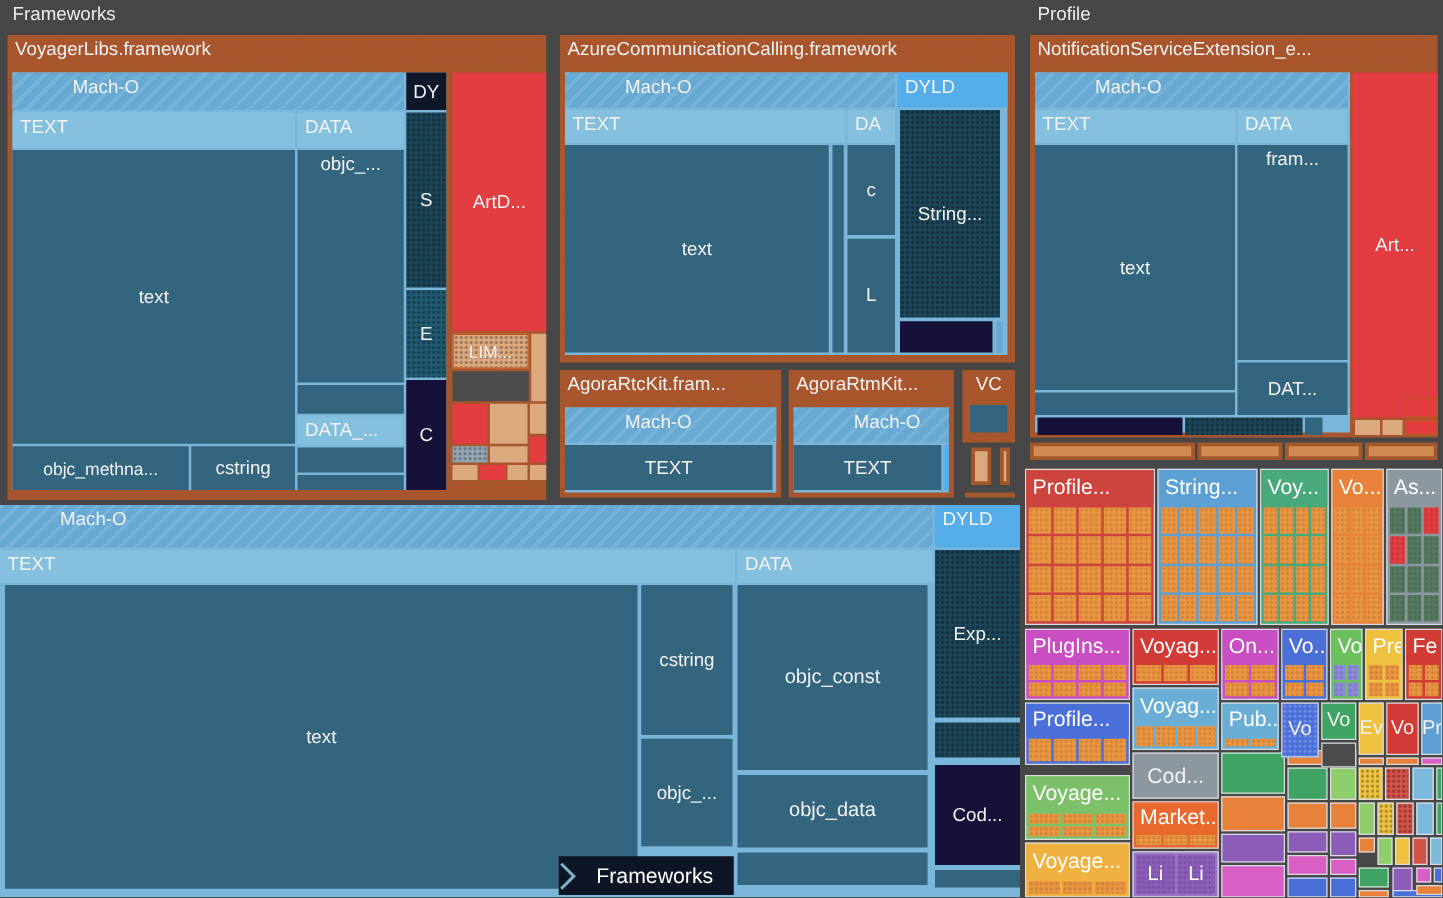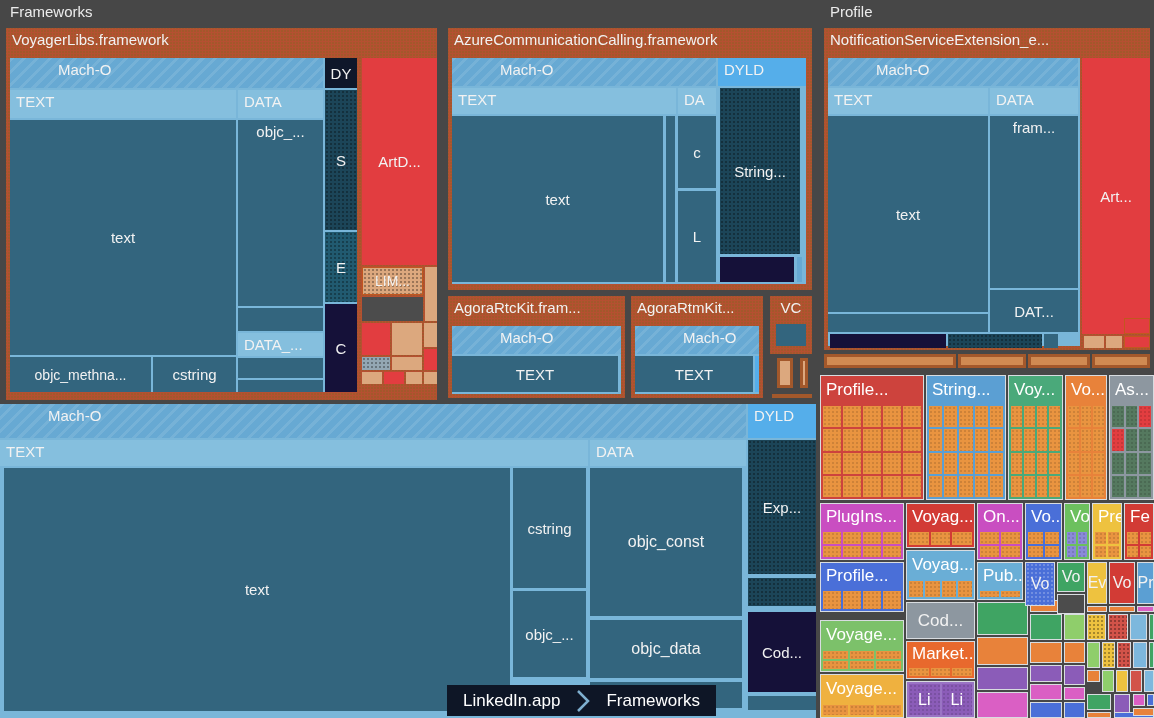--- a/index.html
+++ b/index.html
@@ -406,21 +406,20 @@
         <div class="grid" style="top: 30px; grid-template-columns: repeat(3, 1fr);">
           <div class="cell" style="background-color: rgb(233, 148, 64);"></div>
           <div class="cell" style="background-color: rgb(233, 148, 64);"></div>
           <div class="cell" style="background-color: rgb(233, 148, 64);"></div>
         </div>
       </div>
     </div>
   <div class="pageLabel" style="left:10px;top:3px;">Frameworks</div>
   <div class="pageLabel" style="left:830px;top:3px;">Profile</div>
   <div id="breadcrumb">
-    <div class="crumb">LinkedIn.app</div>
     <span>
       <svg width="14" height="24" viewBox="0 0 14 24">
           <path d="M2 2 L12 12 L2 22" fill="none" stroke="#7fb0d0" stroke-width="2.5"></path>
         </svg>
     </span>
     <div class="crumb">Frameworks</div>
   </div>
 </div>
 
 </body></html>

